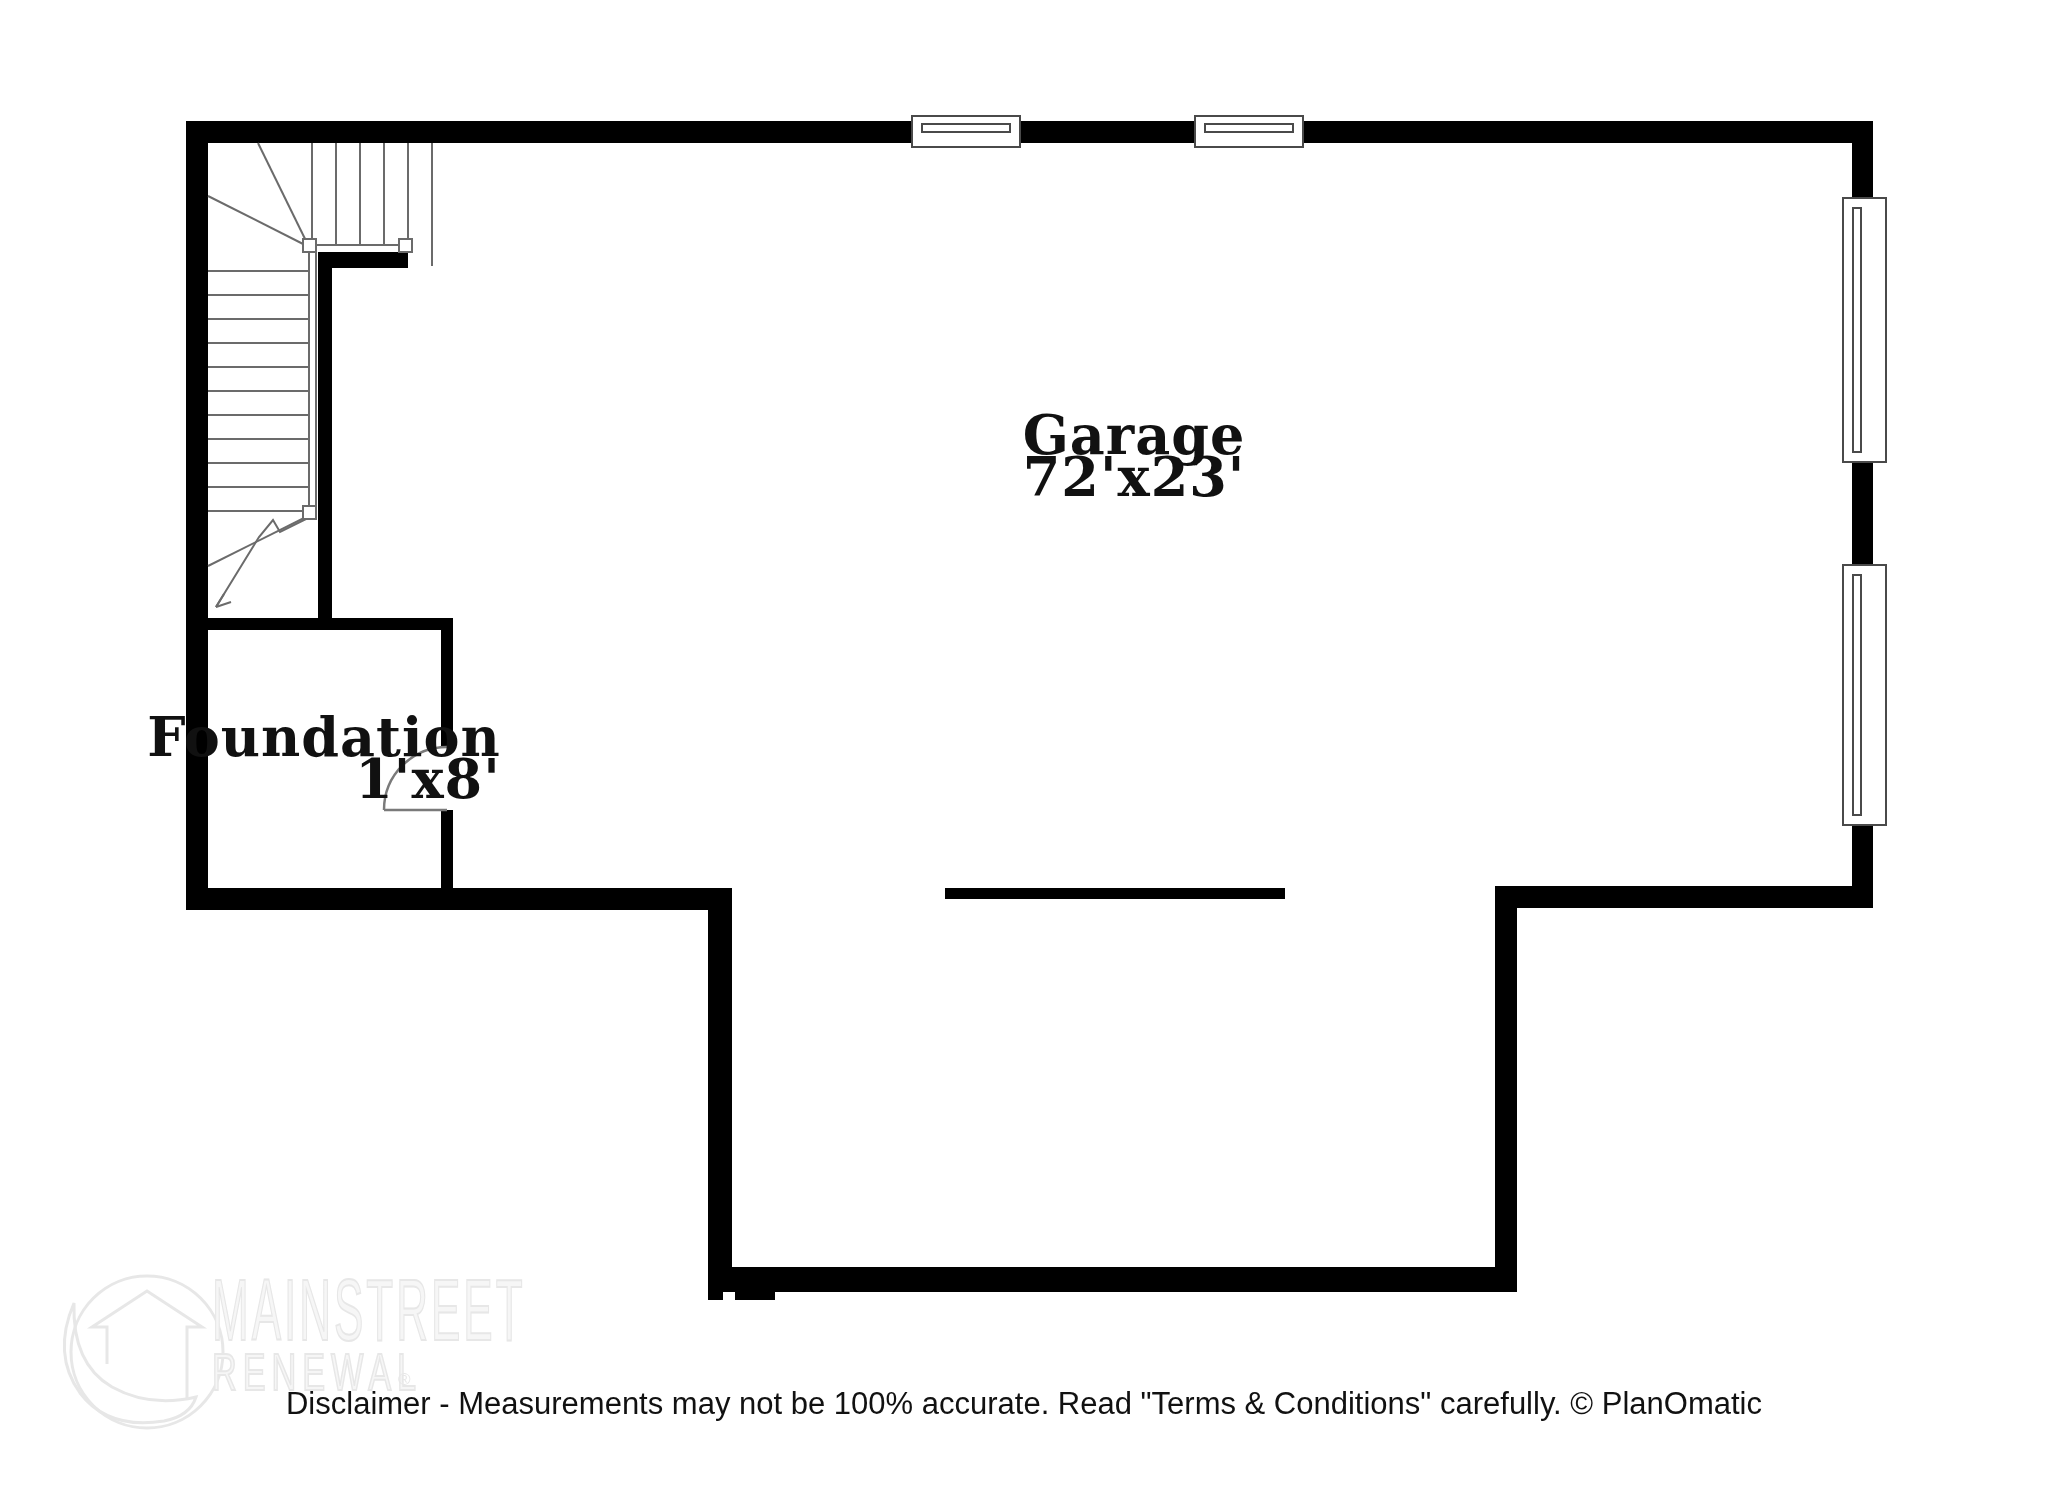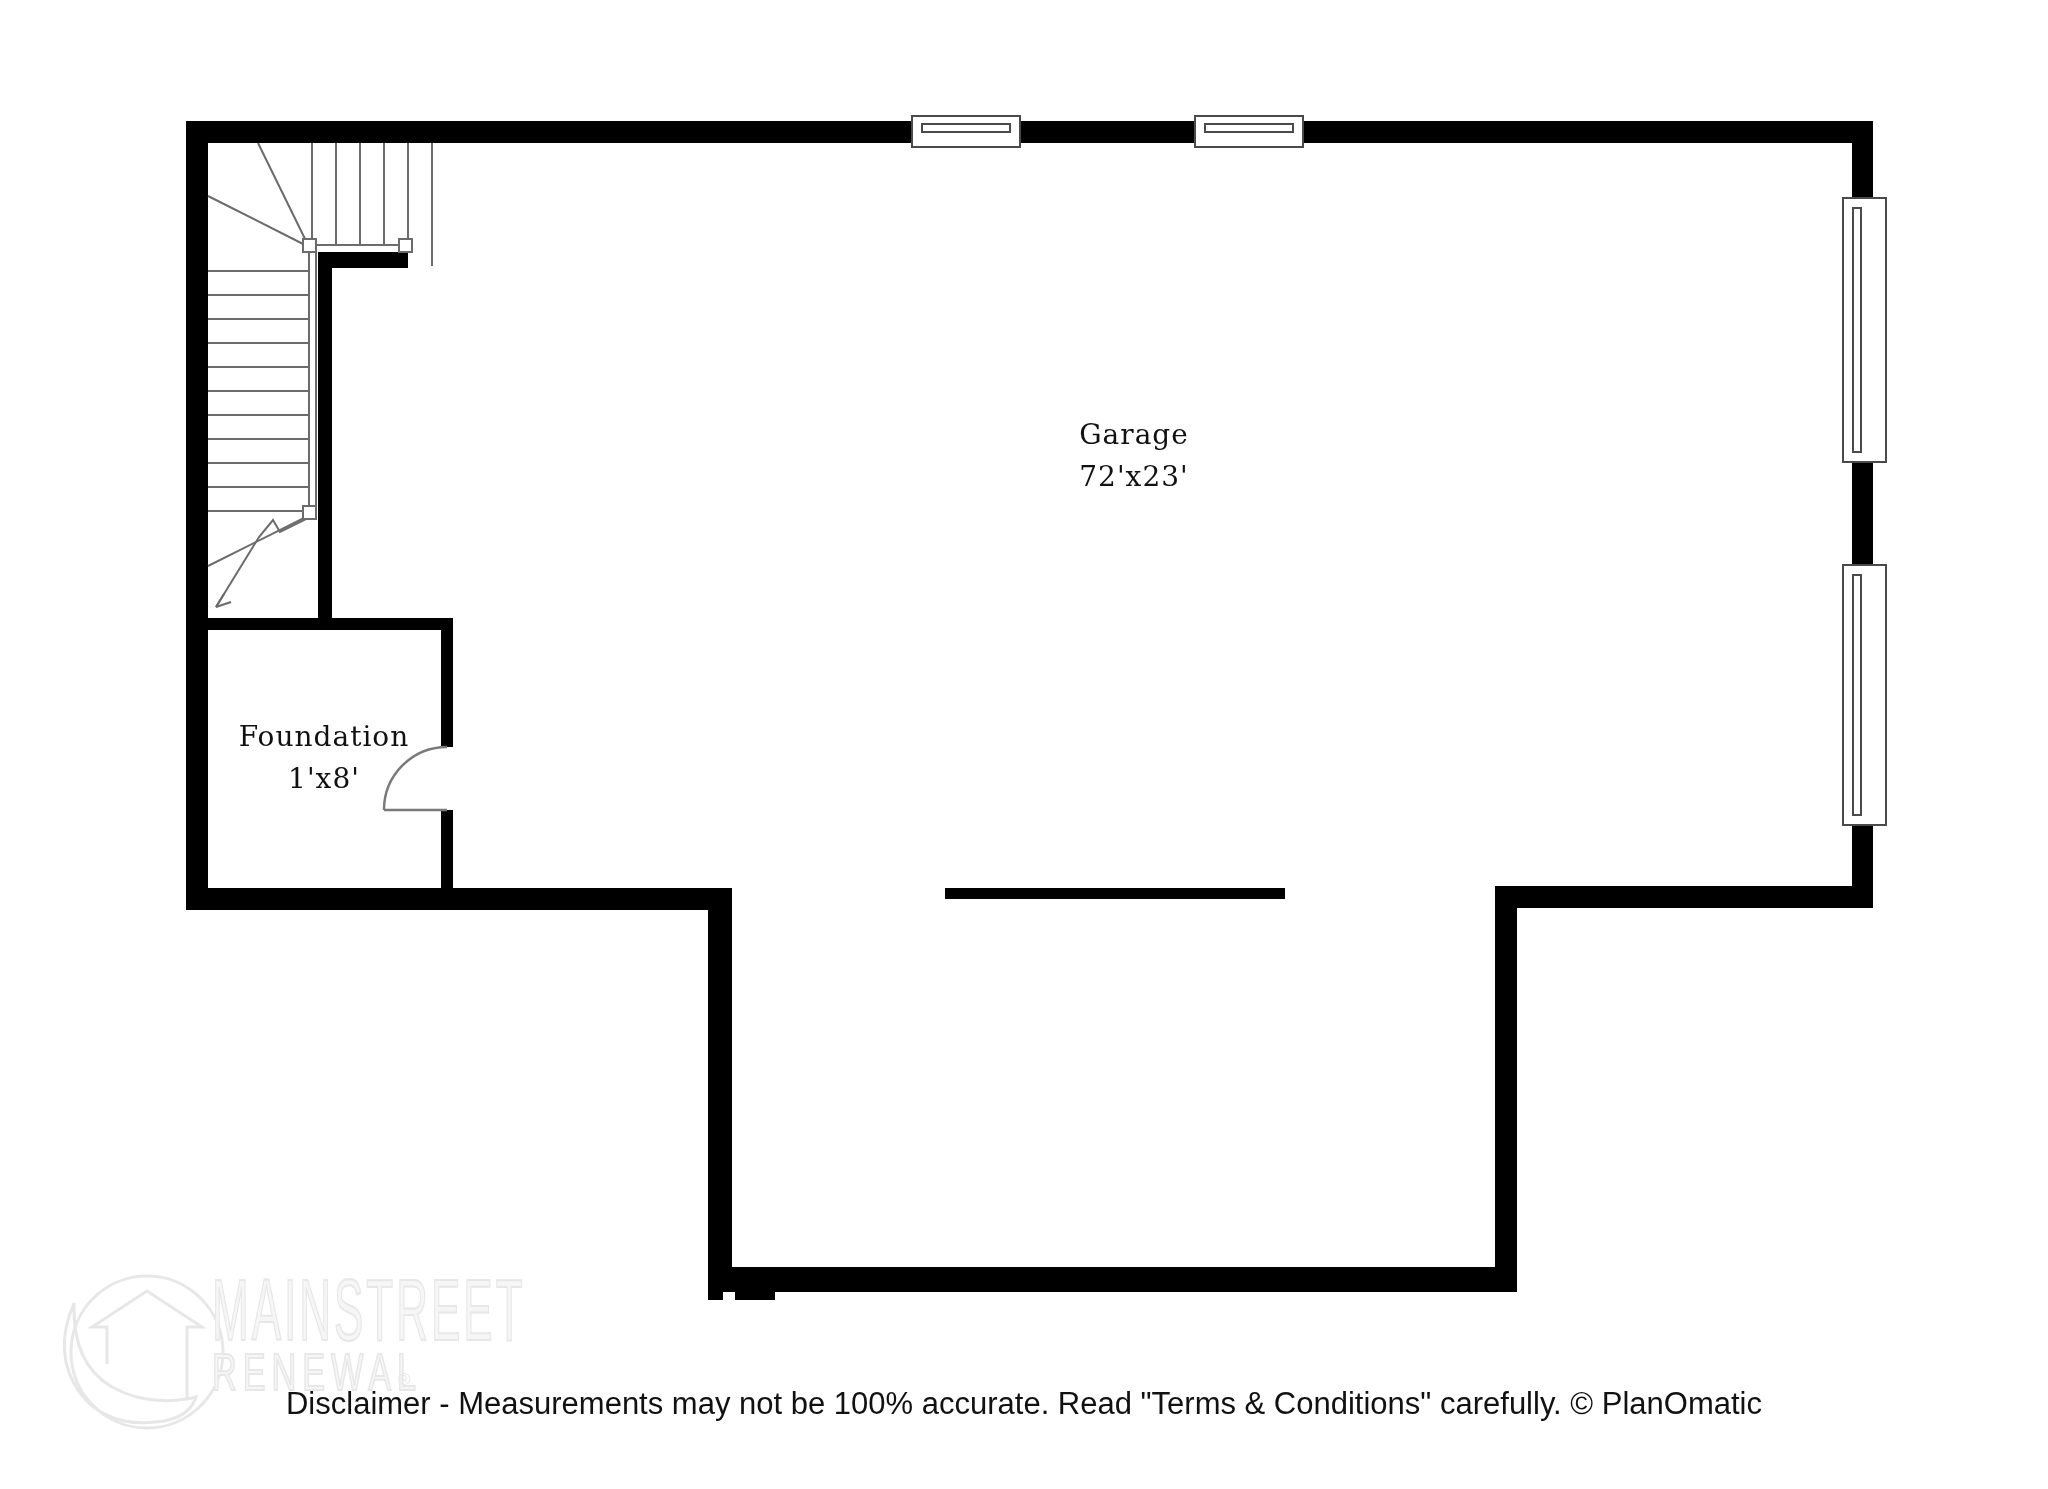--- a/index.html
+++ b/index.html
@@ -26,24 +26,24 @@
   .stringer{fill:#ffffff;stroke:var(--stair_line);stroke-width:2;}
   .doorline{stroke:var(--door_line);stroke-width:2.5;fill:none;}
   .winbox{fill:#ffffff;stroke:var(--window_border);stroke-width:2;}
   .winpane{fill:none;stroke:var(--window_border);stroke-width:2;}
   .logoline{stroke:var(--watermark);stroke-width:3;fill:none;}
   .notch{fill:#ffffff;stroke:none;}
 
   .room-label{
     position:absolute;
     transform:translateX(-50%);
-    text-align:center;
+    text-align:right;
     font-family:"DejaVu Serif","Liberation Serif",serif;
-    font-weight:normal;
-    font-size:28px;
+    font-weight:bold;
+    font-size:54px;
     line-height:42px;
     letter-spacing:1px;
     color:var(--label_text);
     white-space:nowrap;
   }
   .disclaimer{
     position:absolute;
     left:0;top:1386px;width:2048px;
     text-align:center;
     font-family:Liberation Sans, sans-serif;

